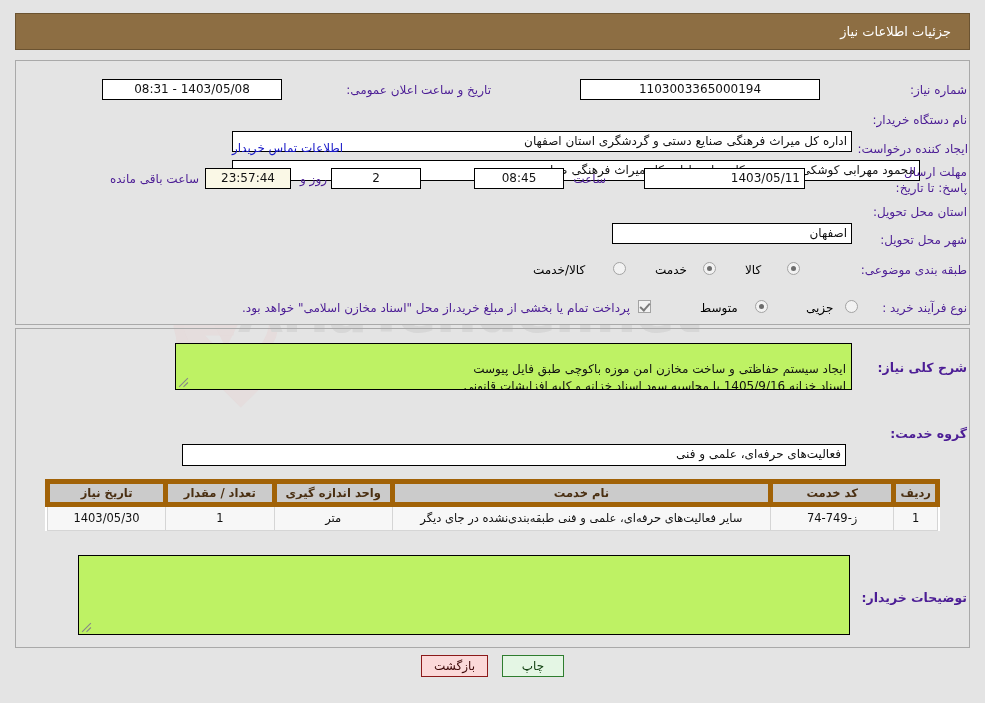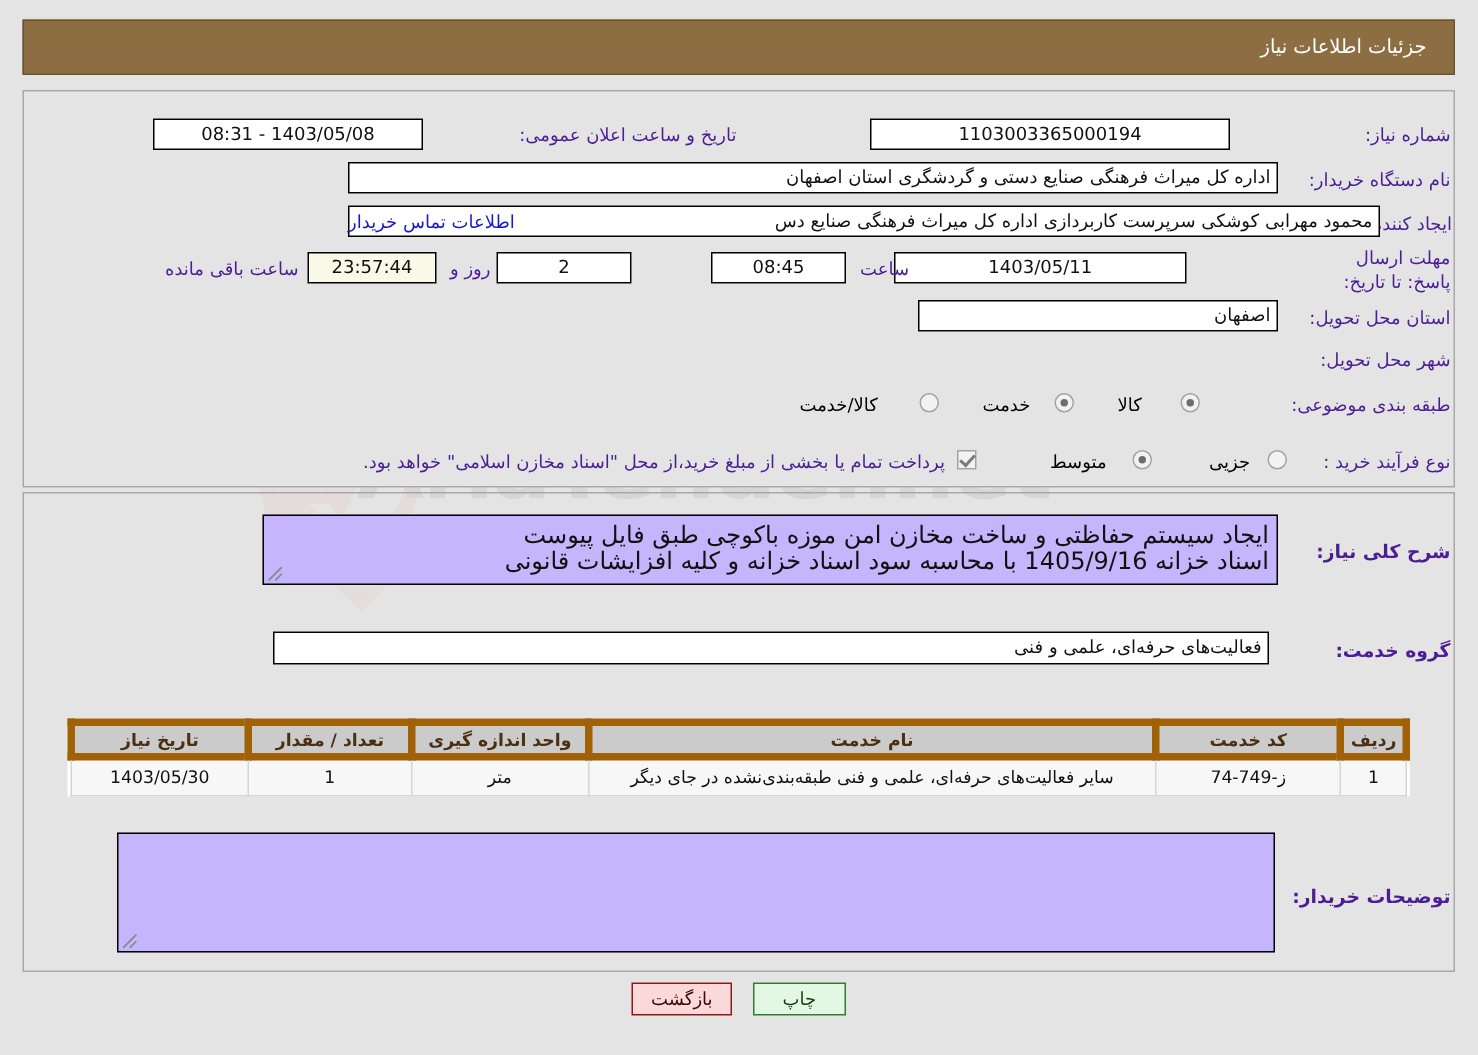--- a/index.html
+++ b/index.html
@@ -88,21 +88,21 @@
     border: 1px solid #000000;
     font-size: 12px;
     line-height: 18px;
     padding: 0 4px;
     text-align: center;
     white-space: nowrap;
     overflow: hidden;
     color: #111;
     z-index: 4;
   }
-  .fld.r { text-align: right; }
+  .fld.r { text-align: right; margin-top: 23px; }
   .fld.cream { background: #faf8e6; }
 
   .link {
     position: absolute;
     color: #1818c8;
     font-size: 12px;
     text-decoration: none;
     z-index: 5;
     cursor: pointer;
   }
@@ -139,25 +139,25 @@
     left: 3px; top: 0px;
     width: 4px; height: 8px;
     border: solid #7b7b7b;
     border-width: 0 2px 2px 0;
     transform: rotate(42deg);
   }
 
   
   .ta {
     position: absolute;
-    background: #c4b5fd;
+    background: #bef264;
     border: 1px solid #000000;
-    font-size: 16px;
+    font-size: 12px;
     line-height: 17px;
-    padding: 4px 5px;
+    padding: 17px 5px;
     text-align: right;
     color: #111;
     overflow: hidden;
     z-index: 4;
   }
   .ta .grip {
     position: absolute;
     left: 2px; bottom: 1px;
     width: 11px; height: 11px;
   }
@@ -235,21 +235,21 @@
   <div class="fld" style="left:102px; top:79px; width:180px; height:21px;">1403/05/08 - 08:31</div>
 
   <div class="lbl" style="left:845px; top:113px; width:122px;">نام دستگاه خریدار:</div>
   <div class="fld r" style="left:232px; top:108px; width:620px; height:21px;">اداره کل میراث فرهنگی  صنایع دستی و گردشگری استان اصفهان</div>
 
   <div class="lbl" style="left:838px; top:142px; width:130px;">ایجاد کننده درخواست:</div>
   <div class="fld r" style="left:232px; top:137px; width:688px; height:21px;">محمود مهرابی کوشکی سرپرست کاربردازی اداره کل میراث فرهنگی  صنایع دس</div>
   <a class="link" style="left:232px; top:141px;">اطلاعات تماس خریدار</a>
 
   <div class="lbl" style="left:873px; top:164px; width:94px; line-height:16px;">مهلت ارسال پاسخ: تا تاریخ:</div>
-  <div class="fld" style="left:596px; top:168px; width:195px; height:21px;">1403/05/11</div>
+  <div class="fld" style="left:644px; top:168px; width:161px; height:21px;text-align:right;">1403/05/11</div>
   <div class="lbl" style="left:570px; top:172px; width:36px;">ساعت</div>
   <div class="fld" style="left:474px; top:168px; width:90px; height:21px;">08:45</div>
   <div class="fld" style="left:331px; top:168px; width:90px; height:21px;">2</div>
   <div class="lbl" style="left:297px; top:172px; width:30px;">روز و</div>
   <div class="fld cream" style="left:205px; top:168px; width:86px; height:21px;">23:57:44</div>
   <div class="lbl" style="left:75px; top:172px; width:124px;">ساعت باقی مانده</div>
 
   <div class="lbl" style="left:863px; top:205px; width:104px;">استان محل تحویل:</div>
   <div class="fld r" style="left:612px; top:200px; width:240px; height:21px;">اصفهان</div>
 

